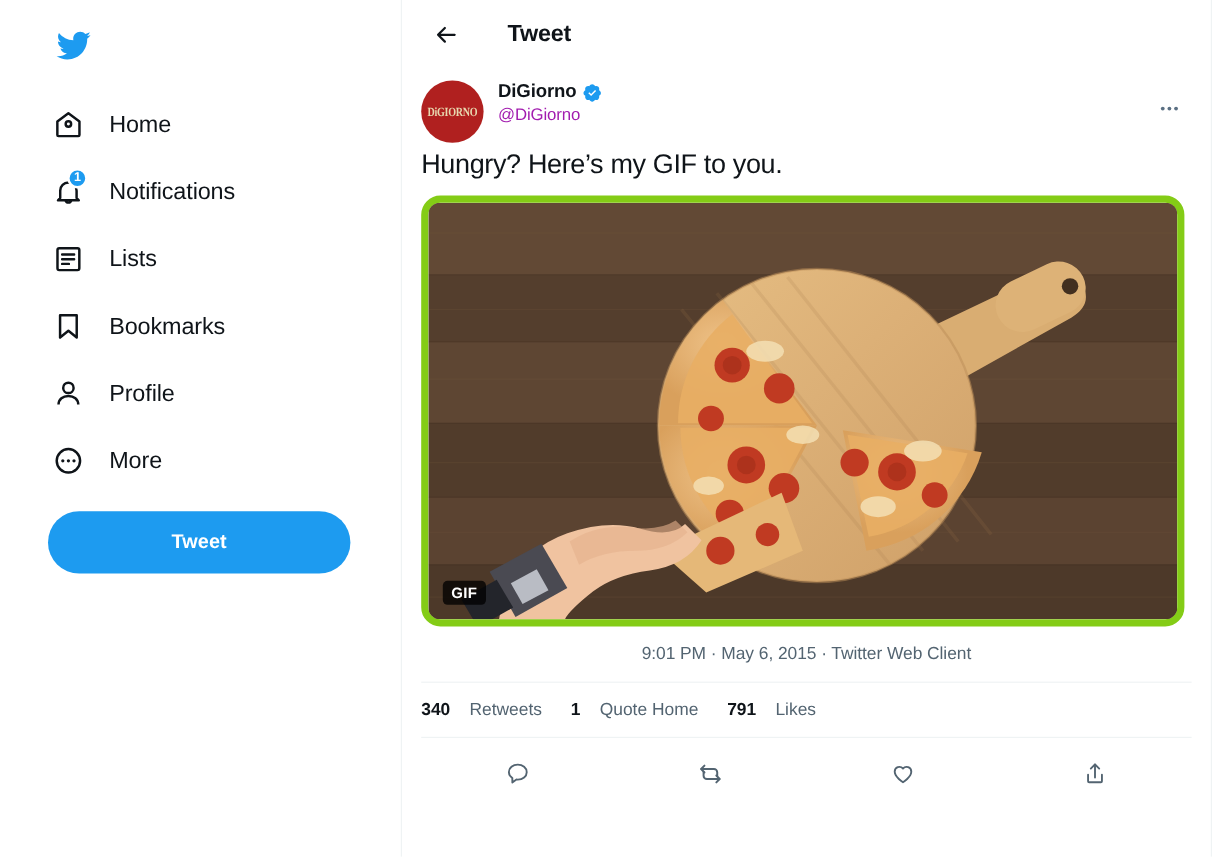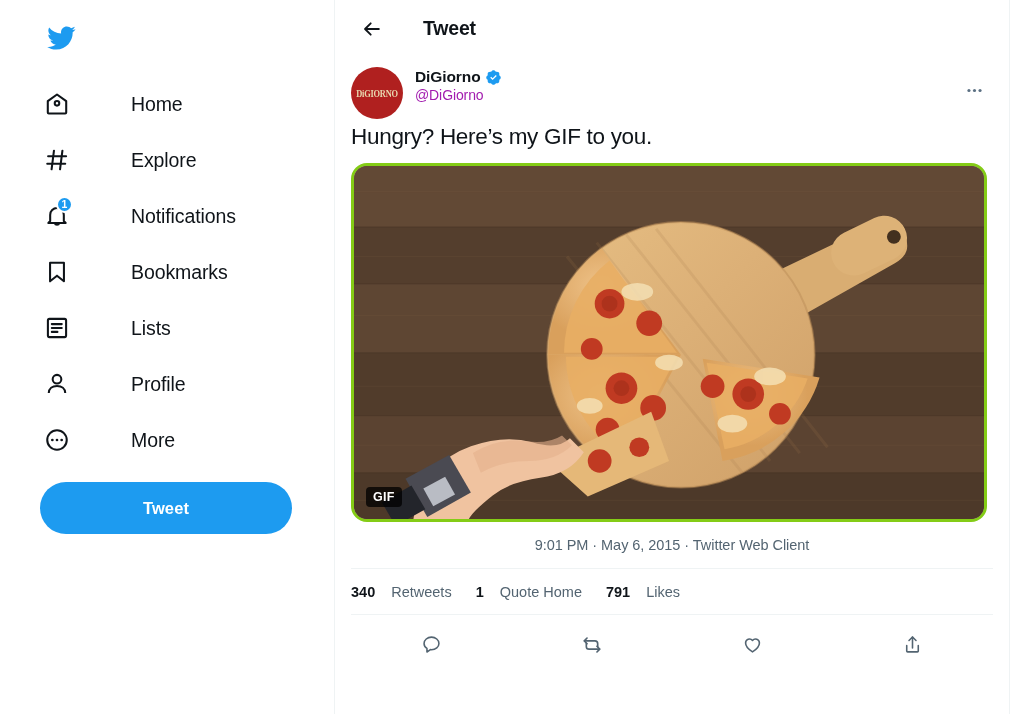--- a/index.html
+++ b/index.html
@@ -32,21 +32,20 @@
     width: 30px; height: 30px;
     display:flex; align-items:center; justify-content:center;
     position: relative; flex-shrink:0;
   }
   .nav-label {
     font-size: 19.5px;
     color: #0f1419;
     font-weight: 400;
     letter-spacing: -0.1px;
     white-space: nowrap;
-    margin-left: 40px;
   }
   .badge {
     position: absolute;
     top: -5px; left: 14px;
     background: #1d9bf0;
     color: #fff;
     font-size: 10.5px;
     font-weight: 700;
     min-width: 17px; height: 17px;
     border-radius: 9px;
@@ -137,21 +136,21 @@
     margin-top: 4px;
     line-height: 28px;
     letter-spacing: -0.3px;
   }
 
   
   .media {
     margin-top: 12px;
     width: 636px; height: 359px;
     border-radius: 16px;
-    border: 3px solid #84cc16;
+    border: 6px solid #84cc16;
     overflow: hidden;
     position: relative;
     cursor: pointer;
   }
   .media svg { display:block; width: 100%; height: 100%; }
   .gif-badge {
     position: absolute; left: 12px; bottom: 12px;
     background: rgba(0,0,0,0.77);
     color: #fff;
     font-size: 12.5px; font-weight: 700;
@@ -208,58 +207,50 @@
       <div class="nav-item">
         <span class="nav-icon">
           <svg width="26" height="26" viewBox="0 0 24 24" fill="none" stroke="#0f1419" stroke-width="1.9" stroke-linejoin="round">
             <path d="M12 3.2 3.5 9.4v10.4a.9.9 0 0 0 .9.9h15.2a.9.9 0 0 0 .9-.9V9.4L12 3.2z"></path>
             <circle cx="12" cy="11.4" r="2.1"></circle>
           </svg>
         </span>
         <span class="nav-label">Home</span>
       </div>
 
-      <div class="nav-item">
-        <span class="nav-icon">
-          <svg width="26" height="26" viewBox="0 0 24 24" fill="none" stroke="#0f1419" stroke-width="1.9" stroke-linecap="round">
-            <path d="M9.2 3.4 7 20.6M17 3.4l-2.2 17.2M3.8 8.6h16.6M3 15.4h16.6"></path>
-          </svg>
-        </span>
-        <span class="nav-label">Explore</span>
-      </div>
 
       <div class="nav-item">
         <span class="nav-icon">
           <svg width="26" height="26" viewBox="0 0 24 24" fill="none" stroke="#0f1419" stroke-width="1.9" stroke-linejoin="round">
             <path d="M18.3 16.6V11a6.3 6.3 0 1 0-12.6 0v5.6L4 18.4h16l-1.7-1.8z"></path>
             <path d="M9.9 18.6a2.2 2.2 0 0 0 4.2 0"></path>
           </svg>
           <span class="badge">1</span>
         </span>
         <span class="nav-label">Notifications</span>
       </div>
 
 
       <div class="nav-item">
         <span class="nav-icon">
-          <svg width="26" height="26" viewBox="0 0 24 24" fill="none" stroke="#0f1419" stroke-width="1.9" stroke-linejoin="round">
-            <path d="M5.6 3.4h12.8v17.2L12 15.4l-6.4 5.2V3.4z"></path>
-          </svg>
-        </span>
-        <span class="nav-label">Bookmarks</span>
-      </div>
-
-      <div class="nav-item">
-        <span class="nav-icon">
           <svg width="26" height="26" viewBox="0 0 24 24" fill="none" stroke="#0f1419" stroke-width="1.9" stroke-linejoin="round" stroke-linecap="round">
             <rect x="3.6" y="3.6" width="16.8" height="16.8" rx="1.4"></rect>
             <path d="M7.2 8.4h9.2M7.2 12h9.2M7.2 15.6h5.2"></path>
           </svg>
         </span>
         <span class="nav-label">Lists</span>
+      </div>
+
+      <div class="nav-item">
+        <span class="nav-icon">
+          <svg width="26" height="26" viewBox="0 0 24 24" fill="none" stroke="#0f1419" stroke-width="1.9" stroke-linejoin="round">
+            <path d="M5.6 3.4h12.8v17.2L12 15.4l-6.4 5.2V3.4z"></path>
+          </svg>
+        </span>
+        <span class="nav-label">Bookmarks</span>
       </div>
 
       <div class="nav-item">
         <span class="nav-icon">
           <svg width="26" height="26" viewBox="0 0 24 24" fill="none" stroke="#0f1419" stroke-width="1.9" stroke-linejoin="round">
             <circle cx="12" cy="7.6" r="4"></circle>
             <path d="M4.4 20.4c0-4.2 3.4-6.6 7.6-6.6s7.6 2.4 7.6 6.6"></path>
           </svg>
         </span>
         <span class="nav-label">Profile</span>

